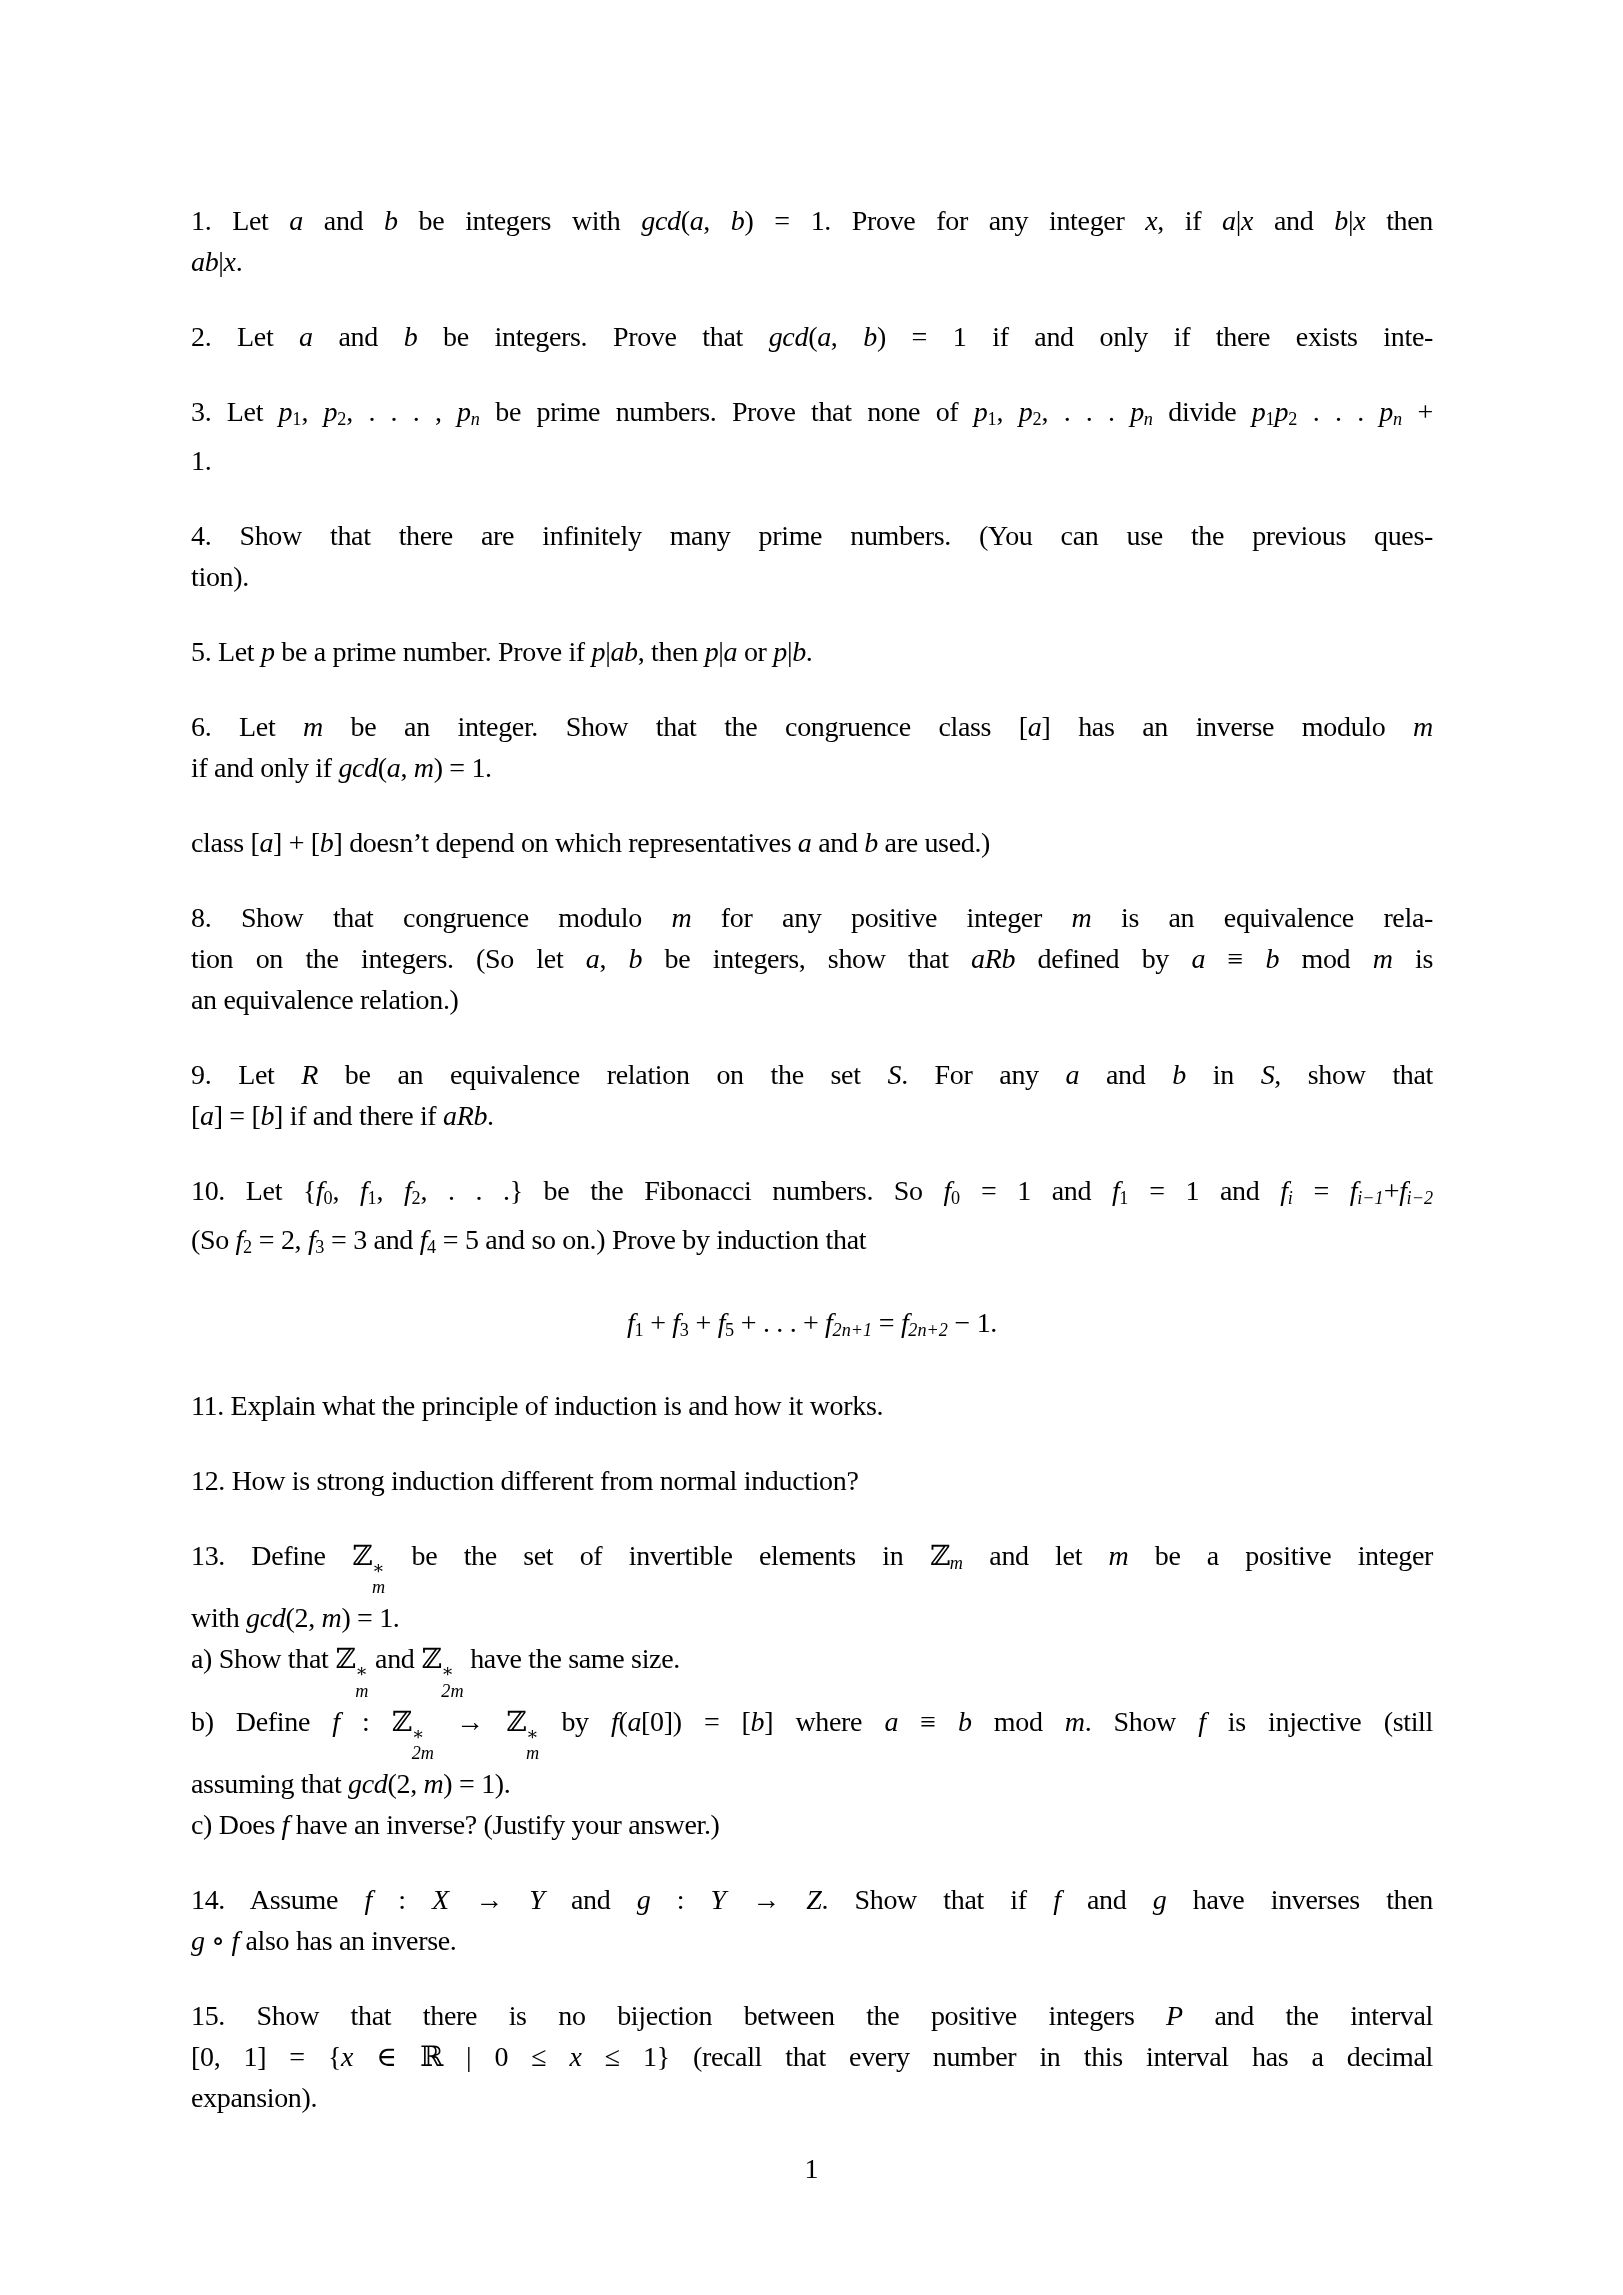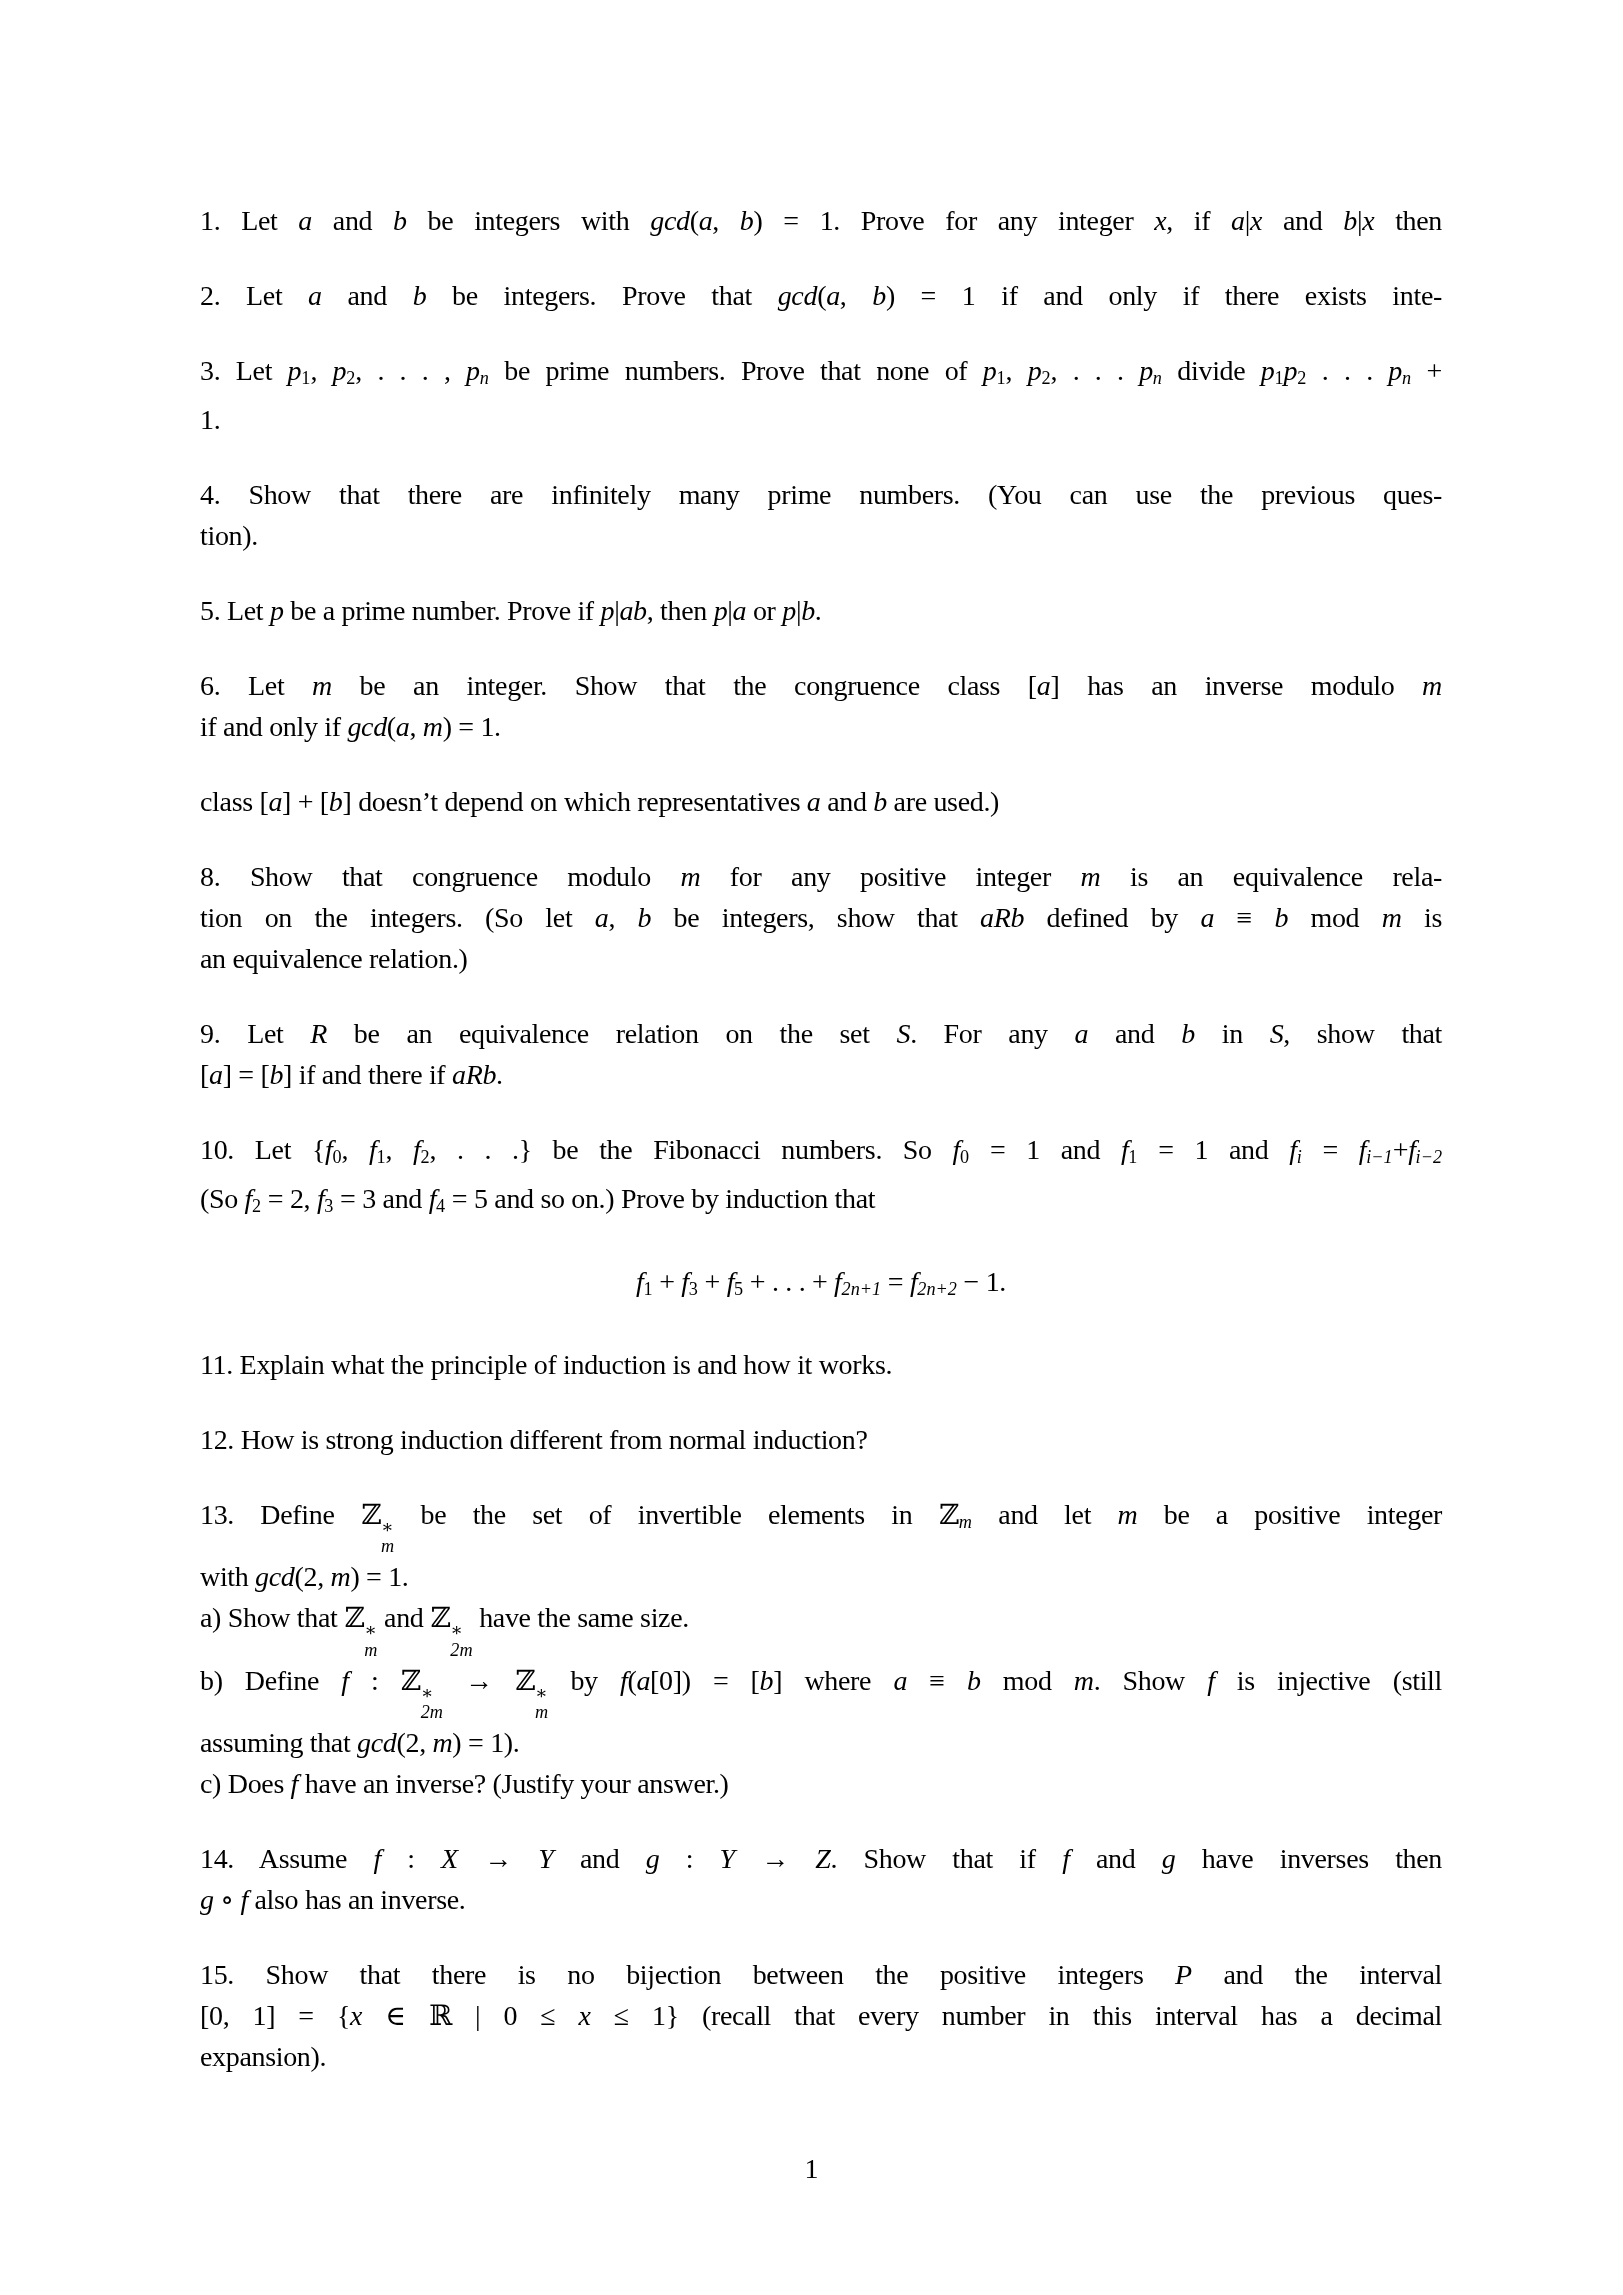--- a/index.html
+++ b/index.html
@@ -11,21 +11,21 @@
     width: 1623px;
     height: 2295px;
     position: relative;
     font-family: "Liberation Serif", "DejaVu Serif", "DejaVu Sans", serif;
     color: #000000;
     overflow: hidden;
   }
   .page-body {
     position: absolute;
     top: 200px;
-    left: 200px;
+    left: 191px;
     width: 1242px;
   }
   .q {
     margin: 0 0 34px 0;
   }
   .q:last-child { margin-bottom: 0; }
   .ln {
     font-size: 28px;
     line-height: 41px;
     letter-spacing: -0.012em;
@@ -71,20 +71,21 @@
     font-size: 28px;
     line-height: 41px;
   }
 </style>
 </head>
 <body>
 
 <div class="page-body">
     <div class="q">
       <div class="ln just"><span class="rm">1. Let </span><span class="it">a</span><span class="rm"> and </span><span class="it">b</span><span class="rm"> be integers with </span><span class="it">gcd</span><span class="rm">(</span><span class="it">a</span><span class="rm">, </span><span class="it">b</span><span class="rm">) = 1. Prove for any integer </span><span class="it">x</span><span class="rm">, if </span><span class="it">a</span><span class="rm">|</span><span class="it">x</span><span class="rm"> and </span><span class="it">b</span><span class="rm">|</span><span class="it">x</span><span class="rm"> then</span></div>
+      <div class="ln"><span class="it">ab</span><span class="rm">|</span><span class="it">x</span><span class="rm">.</span></div>
     </div>
     <div class="q">
       <div class="ln just"><span class="rm">2. Let </span><span class="it">a</span><span class="rm"> and </span><span class="it">b</span><span class="rm"> be integers. Prove that </span><span class="it">gcd</span><span class="rm">(</span><span class="it">a</span><span class="rm">, </span><span class="it">b</span><span class="rm">) = 1 if and only if there exists inte-</span></div>
     </div>
     <div class="q">
       <div class="ln just"><span class="rm">3. Let </span><span class="it">p</span><span class="sub">1</span><span class="rm">, </span><span class="it">p</span><span class="sub">2</span><span class="rm">, . . . , </span><span class="it">p</span><span class="subit">n</span><span class="rm"> be prime numbers. Prove that none of </span><span class="it">p</span><span class="sub">1</span><span class="rm">, </span><span class="it">p</span><span class="sub">2</span><span class="rm">, . . . </span><span class="it">p</span><span class="subit">n</span><span class="rm"> divide </span><span class="it">p</span><span class="sub">1</span><span class="it">p</span><span class="sub">2</span><span class="rm"> . . . </span><span class="it">p</span><span class="subit">n</span><span class="rm"> +</span></div>
       <div class="ln"><span class="rm">1.</span></div>
     </div>
     <div class="q">
       <div class="ln just"><span class="rm">4. Show that there are infinitely many prime numbers. (You can use the previous ques-</span></div>

